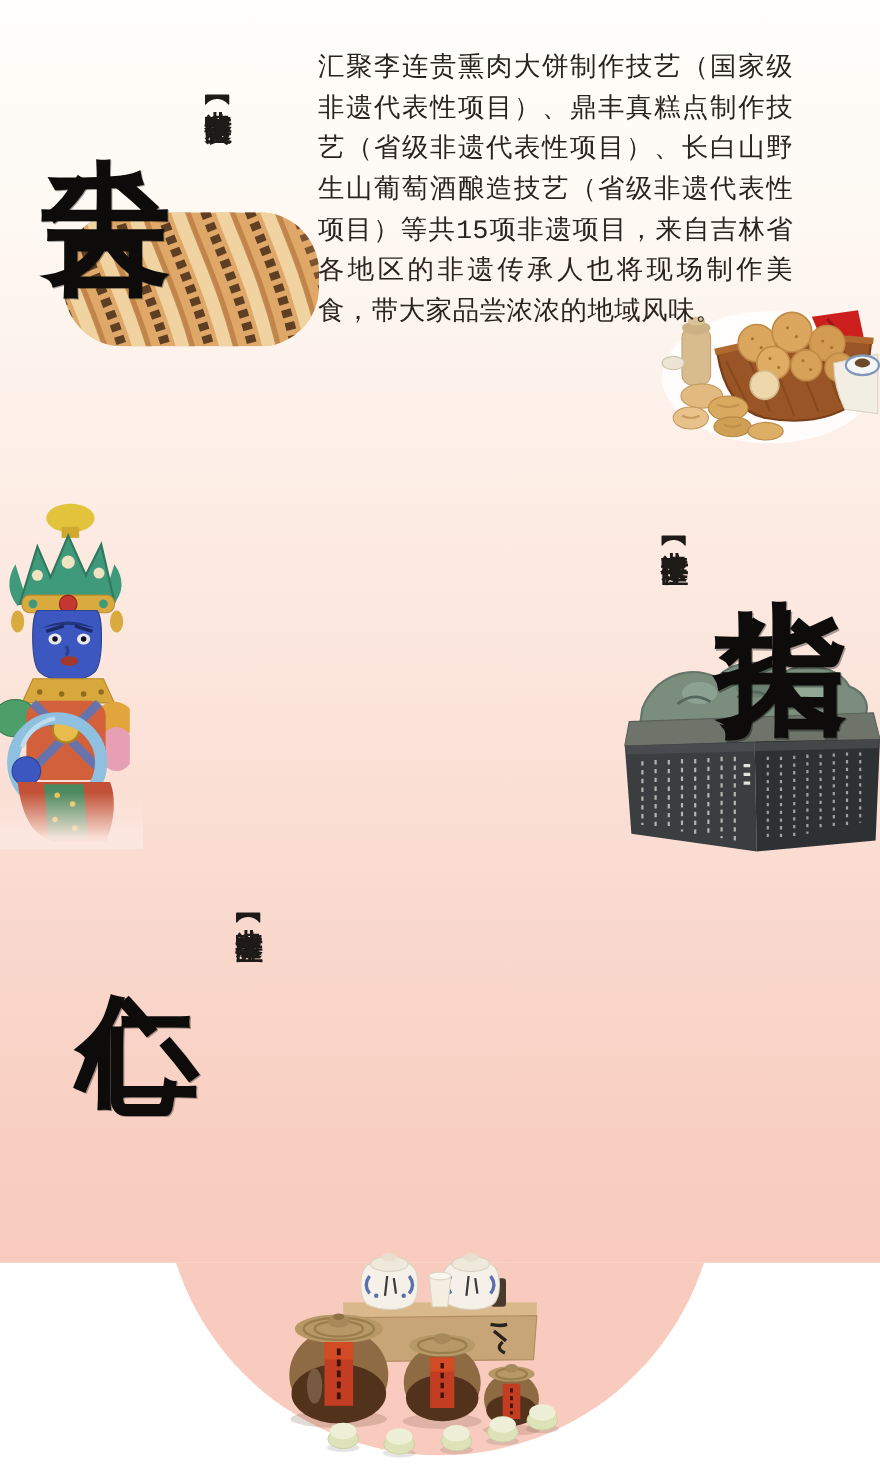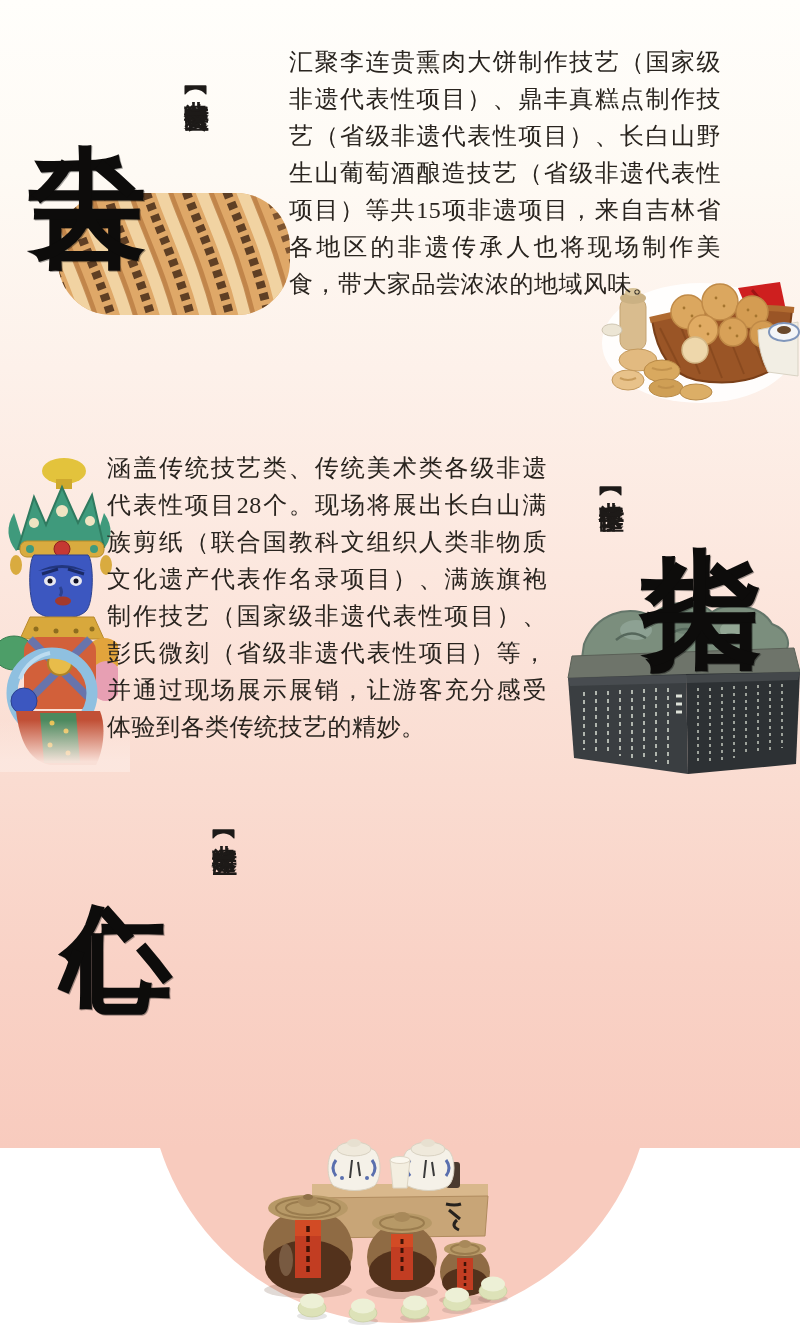--- a/index.html
+++ b/index.html
@@ -1,18 +1,18 @@
 <!DOCTYPE html>
 <html><head>
 <meta charset="utf-8">
 <style>
   html,body{margin:0;padding:0;background:#ffffff;}
   .page{
     position:relative;width:800px;height:1332px;overflow:hidden;background:#ffffff;
-    font-family:Liberation Serif, serif;
+    font-family:Liberation Mono, monospace;
   }
   .bg-grad{
     position:absolute;left:0;top:0;width:800px;height:1148px;
     background:linear-gradient(180deg,#fffefb 0%,#fefaf4 15%,#fdf1ea 32%,#fce7de 50%,#fadcd1 68%,#f9d2c6 84%,#f8cbbe 100%);
   }
   .arc-wrap{position:absolute;left:0;top:1148px;width:800px;height:184px;overflow:hidden;}
   .arc-circle{position:absolute;left:148px;top:-329px;width:504px;height:504px;border-radius:50%;background:#f8cbbe;}
   .calli{
     position:absolute;writing-mode:vertical-rl;text-orientation:upright;
     font-weight:900;color:#0d0c0b;line-height:1;z-index:6;
@@ -131,21 +131,20 @@
       <ellipse cx="96" cy="124" rx="16" ry="8" fill="#dcae66" stroke="#b98a47"></ellipse>
       <path d="M52,100 q10,4 20,0 M20,110 q8,4 16,0 M58,118 q8,4 16,0" stroke="#b98a47" stroke-width="2" fill="none" opacity=".7"></path>
       <path d="M158,62 L198,54 L198,108 L168,104 Q158,84 158,62 Z" fill="#f2eee4" stroke="#d9d3c4"></path>
       <ellipse cx="184" cy="64" rx="15" ry="9" fill="#f4f6f8" stroke="#8096bb" stroke-width="2"></ellipse>
       <ellipse cx="184" cy="62" rx="7" ry="4" fill="#6b4a2c"></ellipse>
     </svg>
   </div>
 
   <div class="calli calli-2">指尖</div>
   <div class="zone zone-2">【非遗手作区】</div>
-  <div class="para para-2">涵盖传统技艺类、传统美术类各级非遗代表性项目28个。现场将展出长白山满族剪纸（联合国教科文组织人类非物质文化遗产代表作名录项目）、满族旗袍制作技艺（国家级非遗代表性项目）、彭氏微刻（省级非遗代表性项目）等，并通过现场展示展销，让游客充分感受体验到各类传统技艺的精妙。</div>
 
   <div class="photo deity-photo">
     <svg width="118" height="315" viewBox="0 0 118 315">
       <ellipse cx="64" cy="18" rx="22" ry="13" fill="#e3c33c"></ellipse>
       <rect x="56" y="26" width="16" height="10" fill="#cfa92e"></rect>
       <path d="M14,60 Q2,80 16,98 L24,92 Z" fill="#3f9a7c"></path>
       <path d="M104,60 Q118,80 102,98 L94,92 Z" fill="#3f9a7c"></path>
       <path d="M18,96 L34,44 L46,72 L62,34 L78,70 L92,42 L104,94 Z" fill="#3f9a7c" stroke="#2f7a5f" stroke-width="2"></path>
       <circle cx="34" cy="70" r="5" fill="#efe3c2"></circle>
         <circle cx="62" cy="58" r="6" fill="#efe3c2"></circle>

